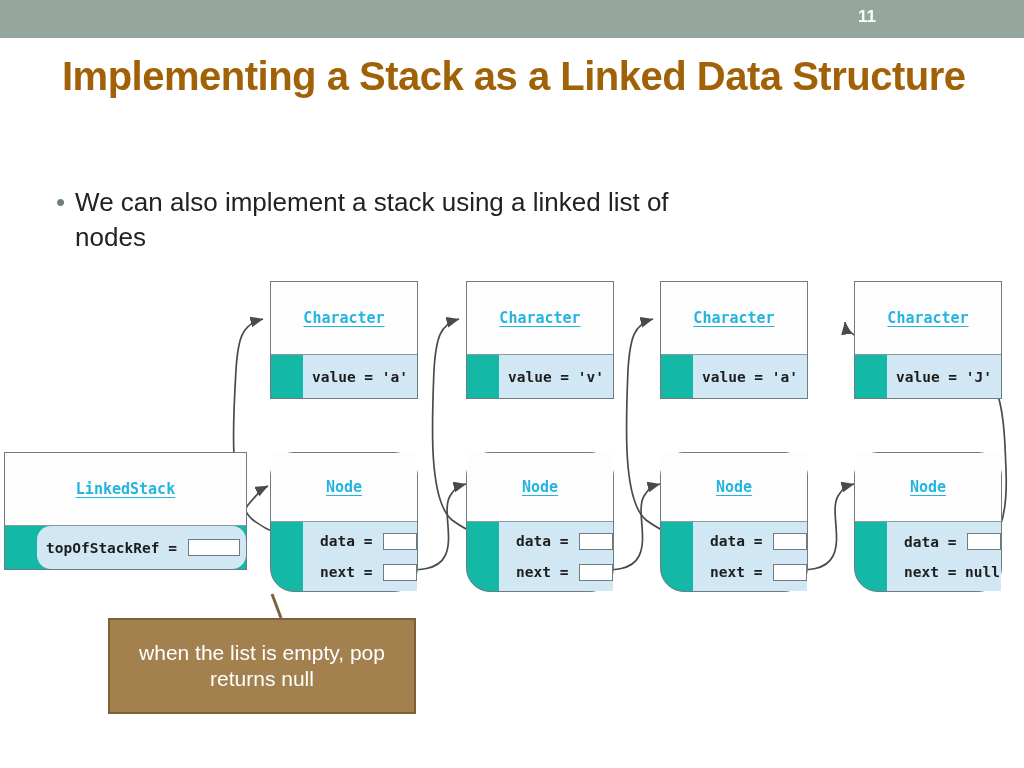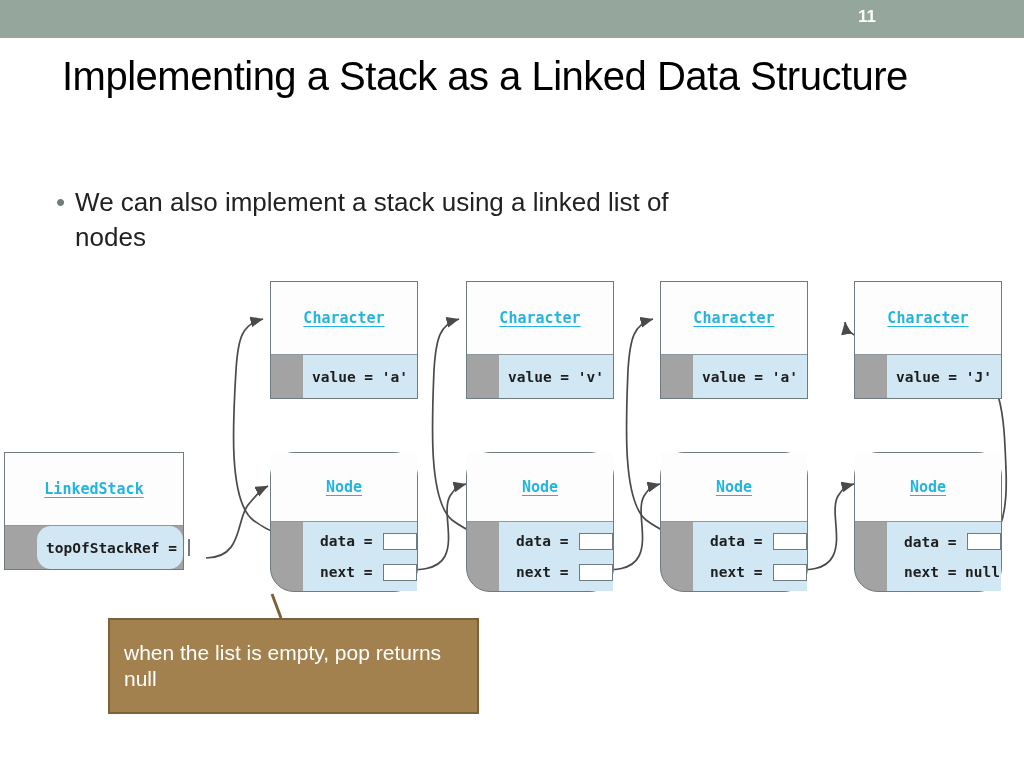--- a/index.html
+++ b/index.html
@@ -32,23 +32,23 @@
     font-weight: bold;
     letter-spacing: 0px;
   }
 
   
   #slide-title {
     position: absolute;
     left: 62px;
     top: 55px;
     width: 920px;
-    color: #000000;
+    color: #a16207;
     font-size: 40px;
-    font-weight: normal;
+    font-weight: bold;
     line-height: 1.08;
     letter-spacing: -0.5px;
   }
 
   
   #bullet-row {
     position: absolute;
     left: 56px;
     top: 185px;
     width: 860px;
@@ -81,21 +81,21 @@
     position: absolute;
     left: 0; top: 0;
     width: 1024px; height: 768px;
   }
 
   
   .obj-box {
     position: absolute;
     box-sizing: border-box;
     border: 1.6px solid #6e7b80;
-    background: #a3a3a3;
+    background: #14b8a6;
     display: flex;
     flex-direction: column;
   }
   .obj-head {
     flex: 0 0 auto;
     display: flex;
     align-items: center;
     justify-content: center;
     background: #fdfdfd;
     border-bottom: 1.6px solid #8a9aa0;
@@ -162,28 +162,29 @@
     border: 1.4px solid #6e7b80;
     background: #ffffff;
     margin-left: 2px;
   }
 
   
   #callout {
     position: absolute;
     left: 108px;
     top: 618px;
-    width: 371px;
+    width: 308px;
     height: 96px;
     box-sizing: border-box;
     background: #a2814f;
     border: 2px solid #7d6239;
     display: flex;
     align-items: center;
     justify-content: center;
+    text-align: center;
   }
   #callout-text {
     color: #ffffff;
     font-size: 21px;
     line-height: 1.22;
     padding: 0 14px;
   }
 </style>
 </head>
 <body>
@@ -223,21 +224,21 @@
       <path d="M780,570 C804,570 825,572 833,556 C842,538 830,510 838,496 C844,487 846,486 854,484" marker-end="url(#ah)"></path>
 
       <path d="M976,548 C998,544 1008,520 1006,470 C1004,412 1002,372 964,356
                C938,345 900,348 866,340 C852,336 846,330 845,322" marker-end="url(#ah)"></path>
 
     </g>
 
     <path d="M272,594 L281,618" stroke="#7d6239" stroke-width="3" fill="none"></path>
   </svg>
 
-  <div class="obj-box stack-box" style="left:4px; top:452px; width:180px;">
+  <div class="obj-box stack-box" style="left:4px; top:452px; width:243px;">
     <div class="obj-head">
       <span class="obj-head-label">LinkedStack</span>
     </div>
     <div class="obj-body">
       <div class="field-line">
         <span>topOfStackRef = </span>
         <span class="ptr-slot"></span>
       </div>
     </div>
   </div>

